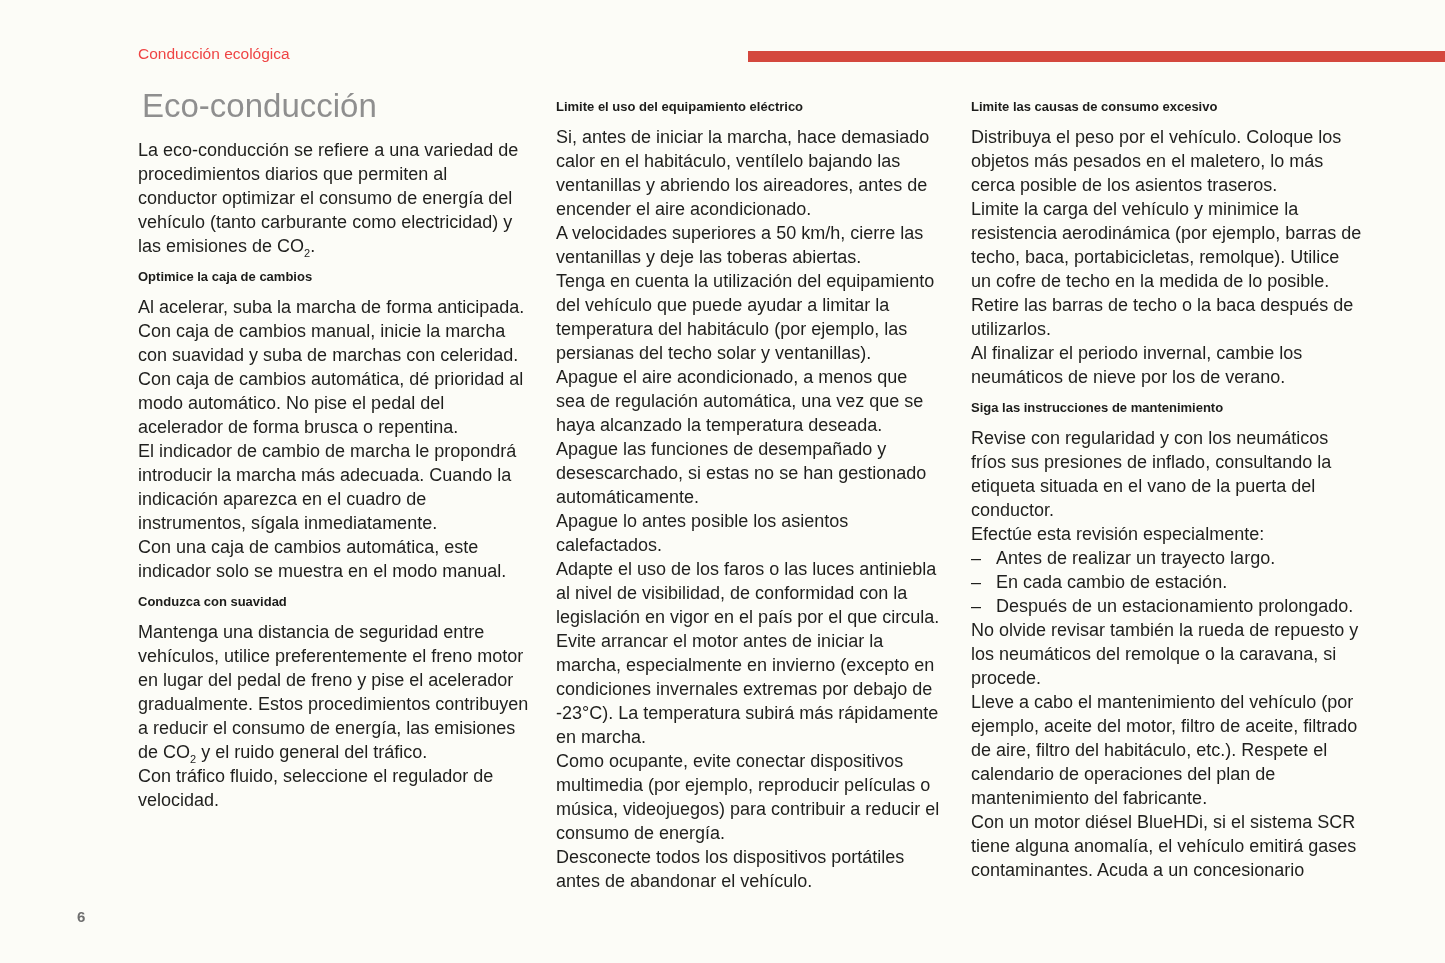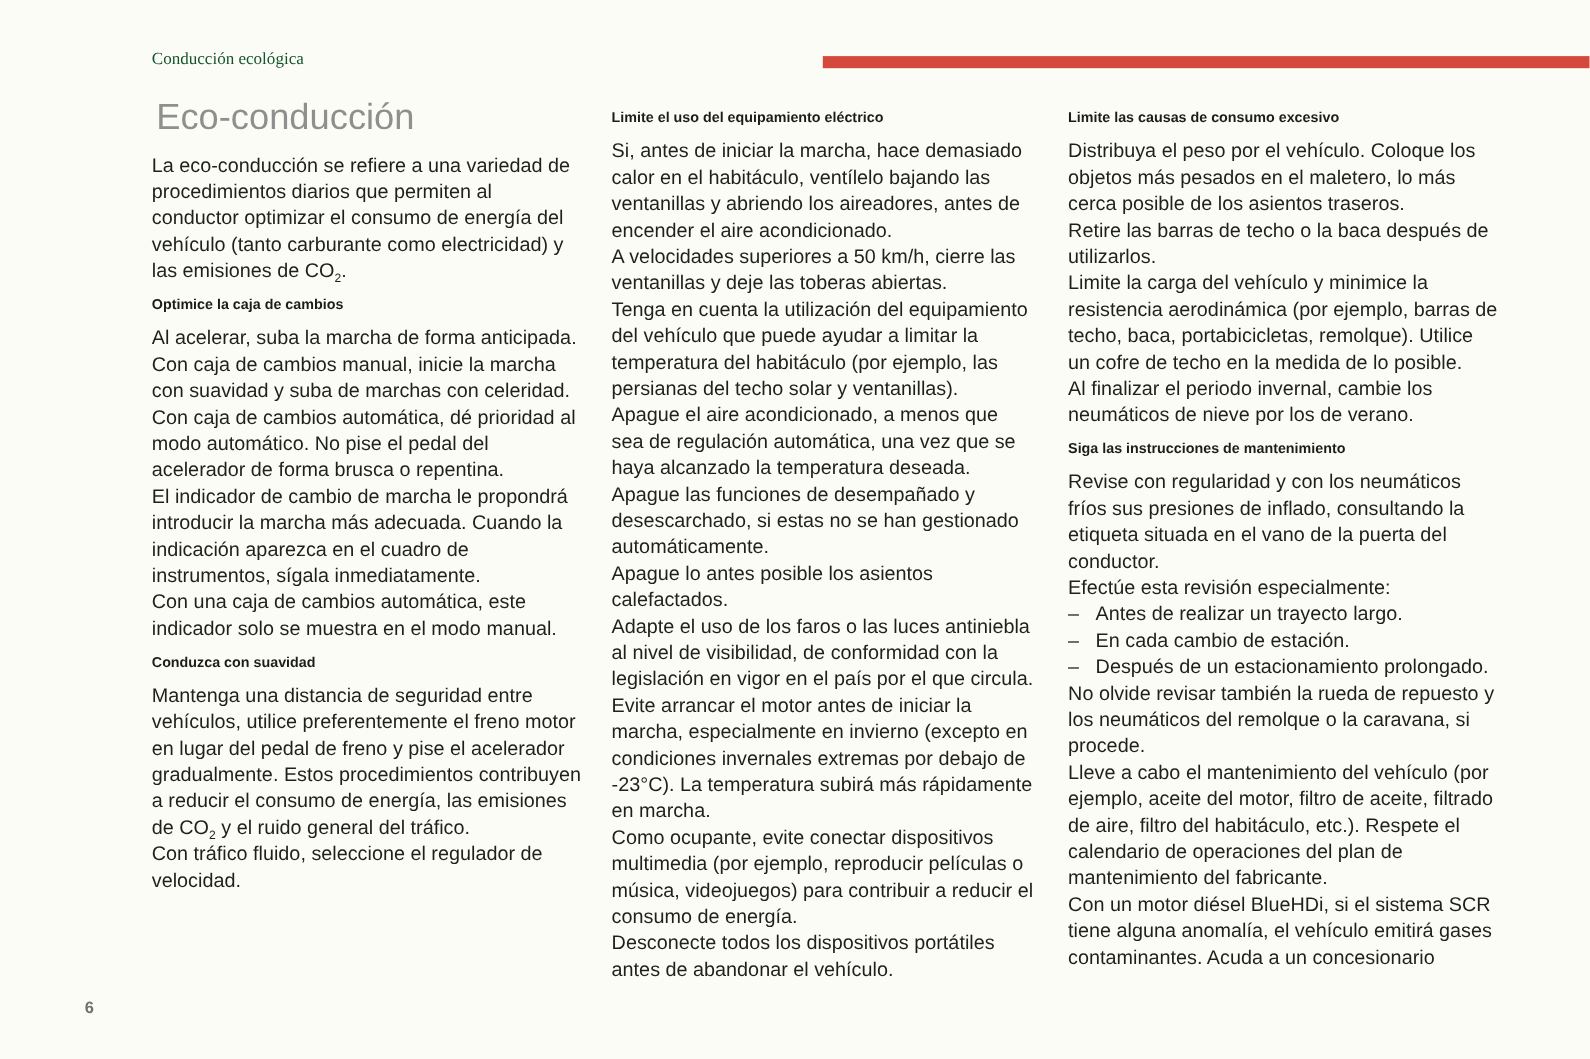--- a/index.html
+++ b/index.html
@@ -10,22 +10,21 @@
     position: relative;
     overflow: hidden;
     background: #fcfcf7;
     font-family: "Liberation Sans", "DejaVu Sans", sans-serif;
     color: #1f1f1d;
   }
   .page-header-label {
     position: absolute;
     left: 138px; top: 45px;
     font-size: 15.5px;
-    color: #14532d;
-    font-family: Liberation Serif, serif;
+    color: #ef4444;
   }
   .accent-bar {
     position: absolute;
     left: 748px; top: 51px;
     width: 697px; height: 11px;
     background: #d4483e;
   }
   .col {
     position: absolute;
     font-size: 18px;
@@ -105,22 +104,22 @@
       <p>Evite arrancar el motor antes de iniciar la marcha, especialmente en invierno (excepto en condiciones invernales extremas por debajo de -23°C). La temperatura subirá más rápidamente en marcha.</p>
       <p>Como ocupante, evite conectar dispositivos multimedia (por ejemplo, reproducir películas o música, videojuegos) para contribuir a reducir el consumo de energía.</p>
       <p>Desconecte todos los dispositivos portátiles antes de abandonar el vehículo.</p>
     </div>
 </section>
 
 <section class="col" id="col3">
   <div class="sections">
       <h2>Limite las causas de consumo excesivo</h2>
       <p>Distribuya el peso por el vehículo. Coloque los objetos más pesados en el maletero, lo más cerca posible de los asientos traseros.</p>
+      <p>Limite la carga del vehículo y minimice la resistencia aerodinámica (por ejemplo, barras de techo, baca, portabicicletas, remolque). Utilice un cofre de techo en la medida de lo posible.</p>
       <p>Retire las barras de techo o la baca después de utilizarlos.</p>
-      <p>Limite la carga del vehículo y minimice la resistencia aerodinámica (por ejemplo, barras de techo, baca, portabicicletas, remolque). Utilice un cofre de techo en la medida de lo posible.</p>
       <p>Al finalizar el periodo invernal, cambie los neumáticos de nieve por los de verano.</p>
       <h2>Siga las instrucciones de mantenimiento</h2>
       <p>Revise con regularidad y con los neumáticos fríos sus presiones de inflado, consultando la etiqueta situada en el vano de la puerta del conductor.</p>
       <p>Efectúe esta revisión especialmente:</p>
       <p class="dash-item">
         <span class="marker">–</span>
         <span>Antes de realizar un trayecto largo.</span>
       </p>
       <p class="dash-item">
         <span class="marker">–</span>

